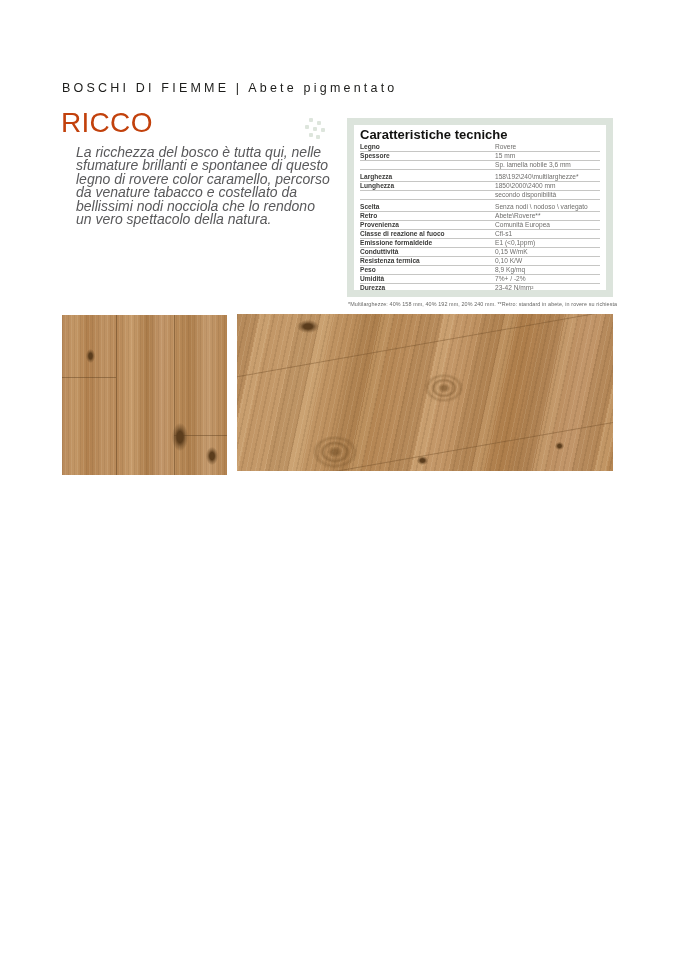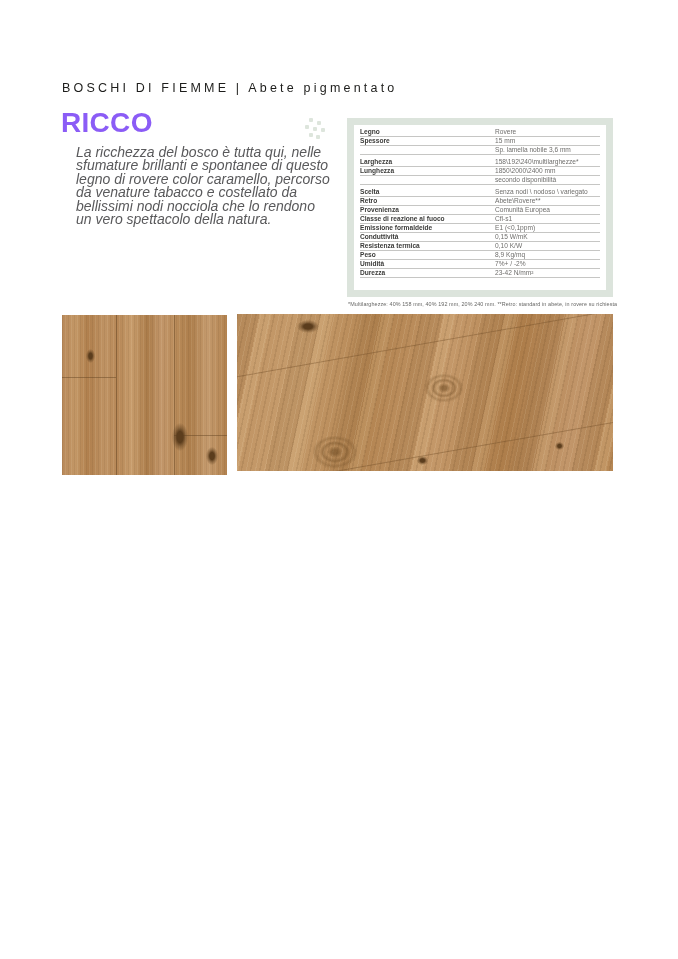--- a/index.html
+++ b/index.html
@@ -4,21 +4,21 @@
 <style>
   *{margin:0;padding:0;box-sizing:border-box}
   html,body{background:#ffffff}
   body{width:678px;height:959px;position:relative;overflow:hidden;
        font-family:"Liberation Sans","DejaVu Sans",sans-serif;}
 
   
   .kicker{position:absolute;left:62px;top:81px;font-size:12.5px;
           letter-spacing:3.2px;color:#1d1d1b;white-space:nowrap}
   .product-title{position:absolute;left:61px;top:107px;font-size:28px;
-          font-weight:bold;color:#8b5cf6;letter-spacing:.3px}
+          font-weight:normal;color:#c2410c;letter-spacing:.3px}
   .description{position:absolute;left:76px;top:146px;width:255px;
           font-size:14px;font-style:italic;color:#59595b;line-height:13.4px}
 
   
   .dots{position:absolute;left:304px;top:116px;width:28px;height:24px}
   .dots i{position:absolute;width:4px;height:4px;background:#dde5dc;border-radius:1px;display:block}
 
   
   .spec-card{position:absolute;left:347px;top:118px;width:266px;height:179px;
           background:#dce4dc;padding:7px}
@@ -79,20 +79,21 @@
   <i style="left:9px;top:11px"></i>
   <i style="left:17px;top:12px"></i>
   <i style="left:5px;top:17px"></i>
   <i style="left:12px;top:19px"></i>
 </div>
 
 <p class="description">La ricchezza del bosco è tutta qui, nelle sfumature brillanti e spontanee di questo legno di rovere color caramello, percorso da venature tabacco e costellato da bellissimi nodi nocciola che lo rendono un vero spettacolo della natura.</p>
 
 <div class="spec-card">
   <div class="spec-inner">
+    <div class="spec-title">Caratteristiche tecniche</div>
     <div>
         <div class="spec-row">
           <span class="spec-label">Legno</span>
           <span class="spec-value">Rovere</span>
         </div>
         <div class="spec-row">
           <span class="spec-label">Spessore</span>
           <span class="spec-value">15 mm</span>
         </div>
         <div class="spec-row gap">

